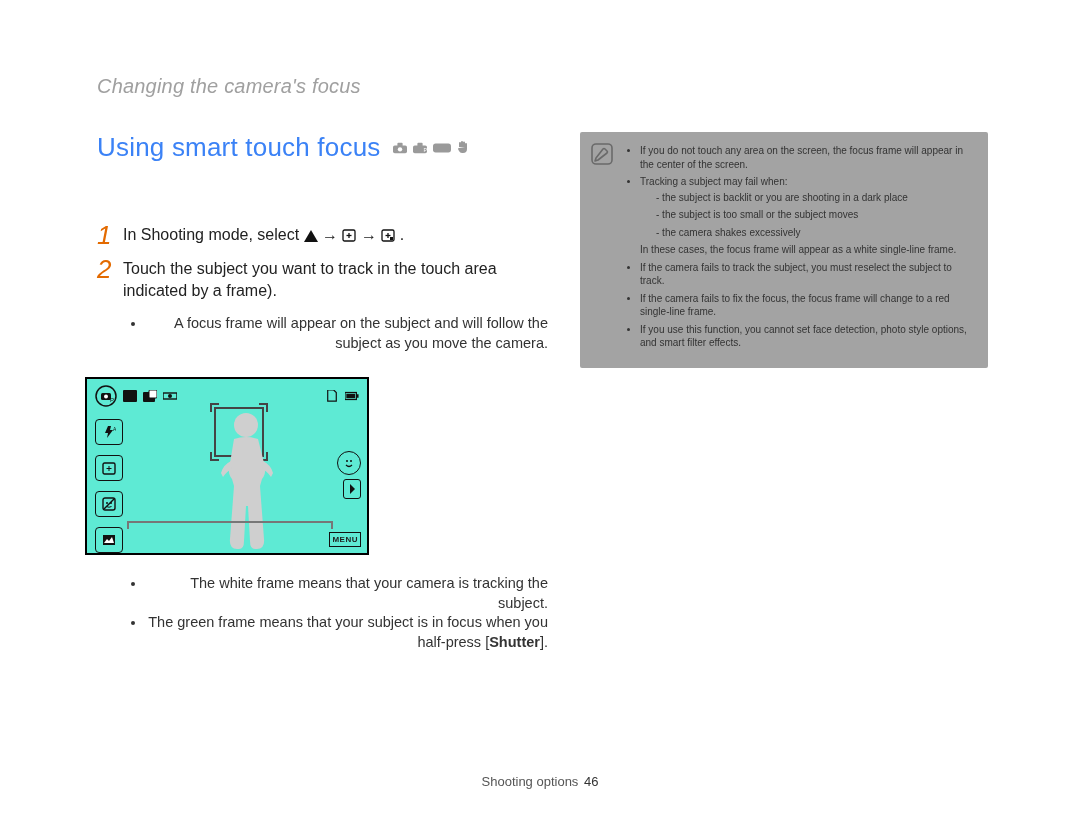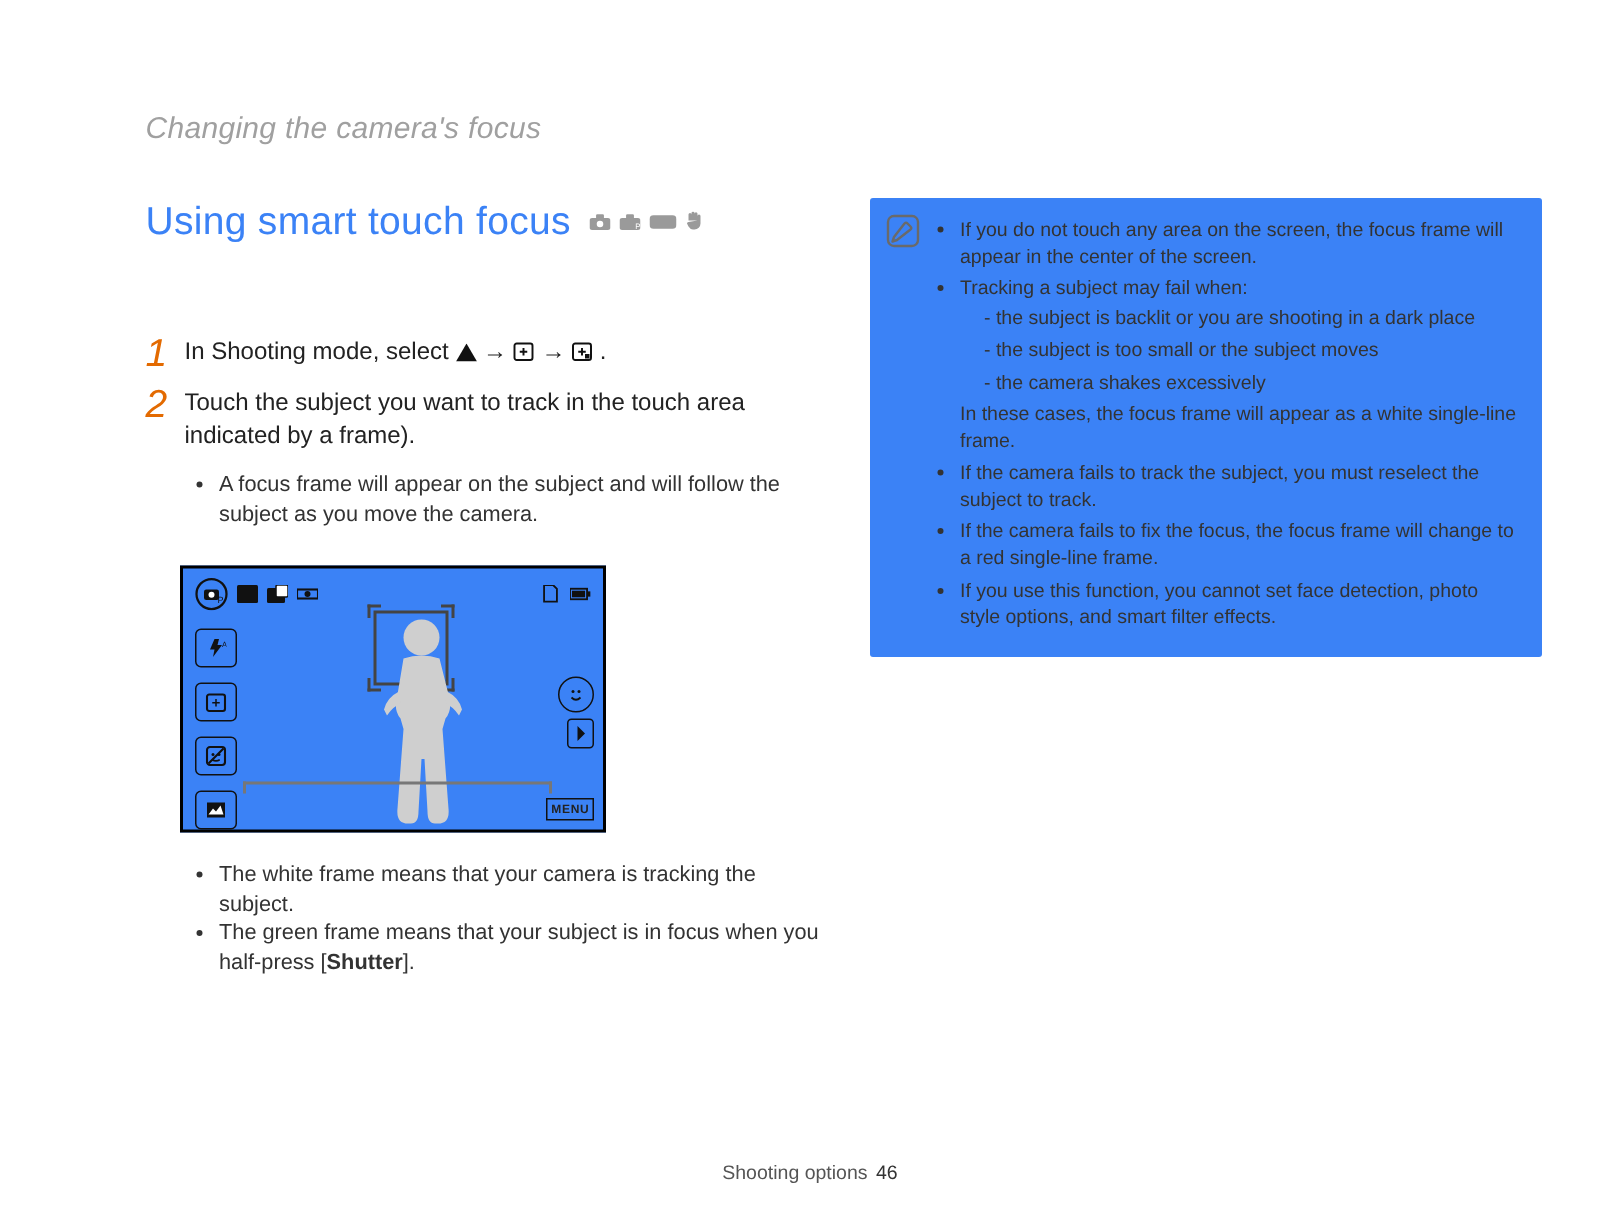--- a/index.html
+++ b/index.html
@@ -102,33 +102,33 @@
   .inline-ico.box { width:14px; height:13px; fill:none; stroke:#111; stroke-width:1.3; }
 
   .sub-bullets {
     position: absolute;
     left: 128px;
     width: 420px;
     font-size: 14.5px;
     color: #333;
     line-height: 1.35;
   }
-  .sub-bullets ul { list-style: disc; margin:0; padding-left: 18px; }
+  .sub-bullets ul { list-style: disc; margin:0; padding-left: 18px; text-align: right; }
   .sub1 { top: 314px; }
   .sub2 { top: 574px; }
 
   
   .lcd {
     position: absolute;
-    left: 120px;
+    left: 85px;
     top: 377px;
     width: 284px;
     height: 178px;
     border: 2px solid #000;
-    background: #3b82f6;
+    background: #5eead4;
     box-sizing: border-box;
   }
   .lcd-top {
     position: absolute;
     top: 6px; left: 8px; right: 8px;
     display: flex; justify-content: space-between;
     align-items: center;
   }
   .lcd-top .left-icons, .lcd-top .right-icons {
     display:flex; gap:6px; align-items:center;
@@ -180,26 +180,26 @@
     position:absolute; left:40px; right:34px; bottom:24px;
     border-top:2px solid #777; border-left:2px solid #777; border-right:2px solid #777;
     height:6px;
   }
 
   
   .note {
     position:absolute;
     left: 580px;
     top: 132px;
-    width: 448px;
-    background: #3b82f6;
+    width: 408px;
+    background: #a3a3a3;
     border-radius: 2px;
     padding: 12px 14px 14px 44px;
     box-sizing: border-box;
-    font-size: 13px;
+    font-size: 10px;
     color: #333;
     line-height: 1.35;
   }
   .note .note-ico {
     position:absolute;
     left: 10px; top: 10px;
     width: 24px; height: 24px;
   }
   .note ul { list-style: disc; margin:0; padding-left: 16px; }
   .note ul ul { list-style: none; margin-top:2px; }

